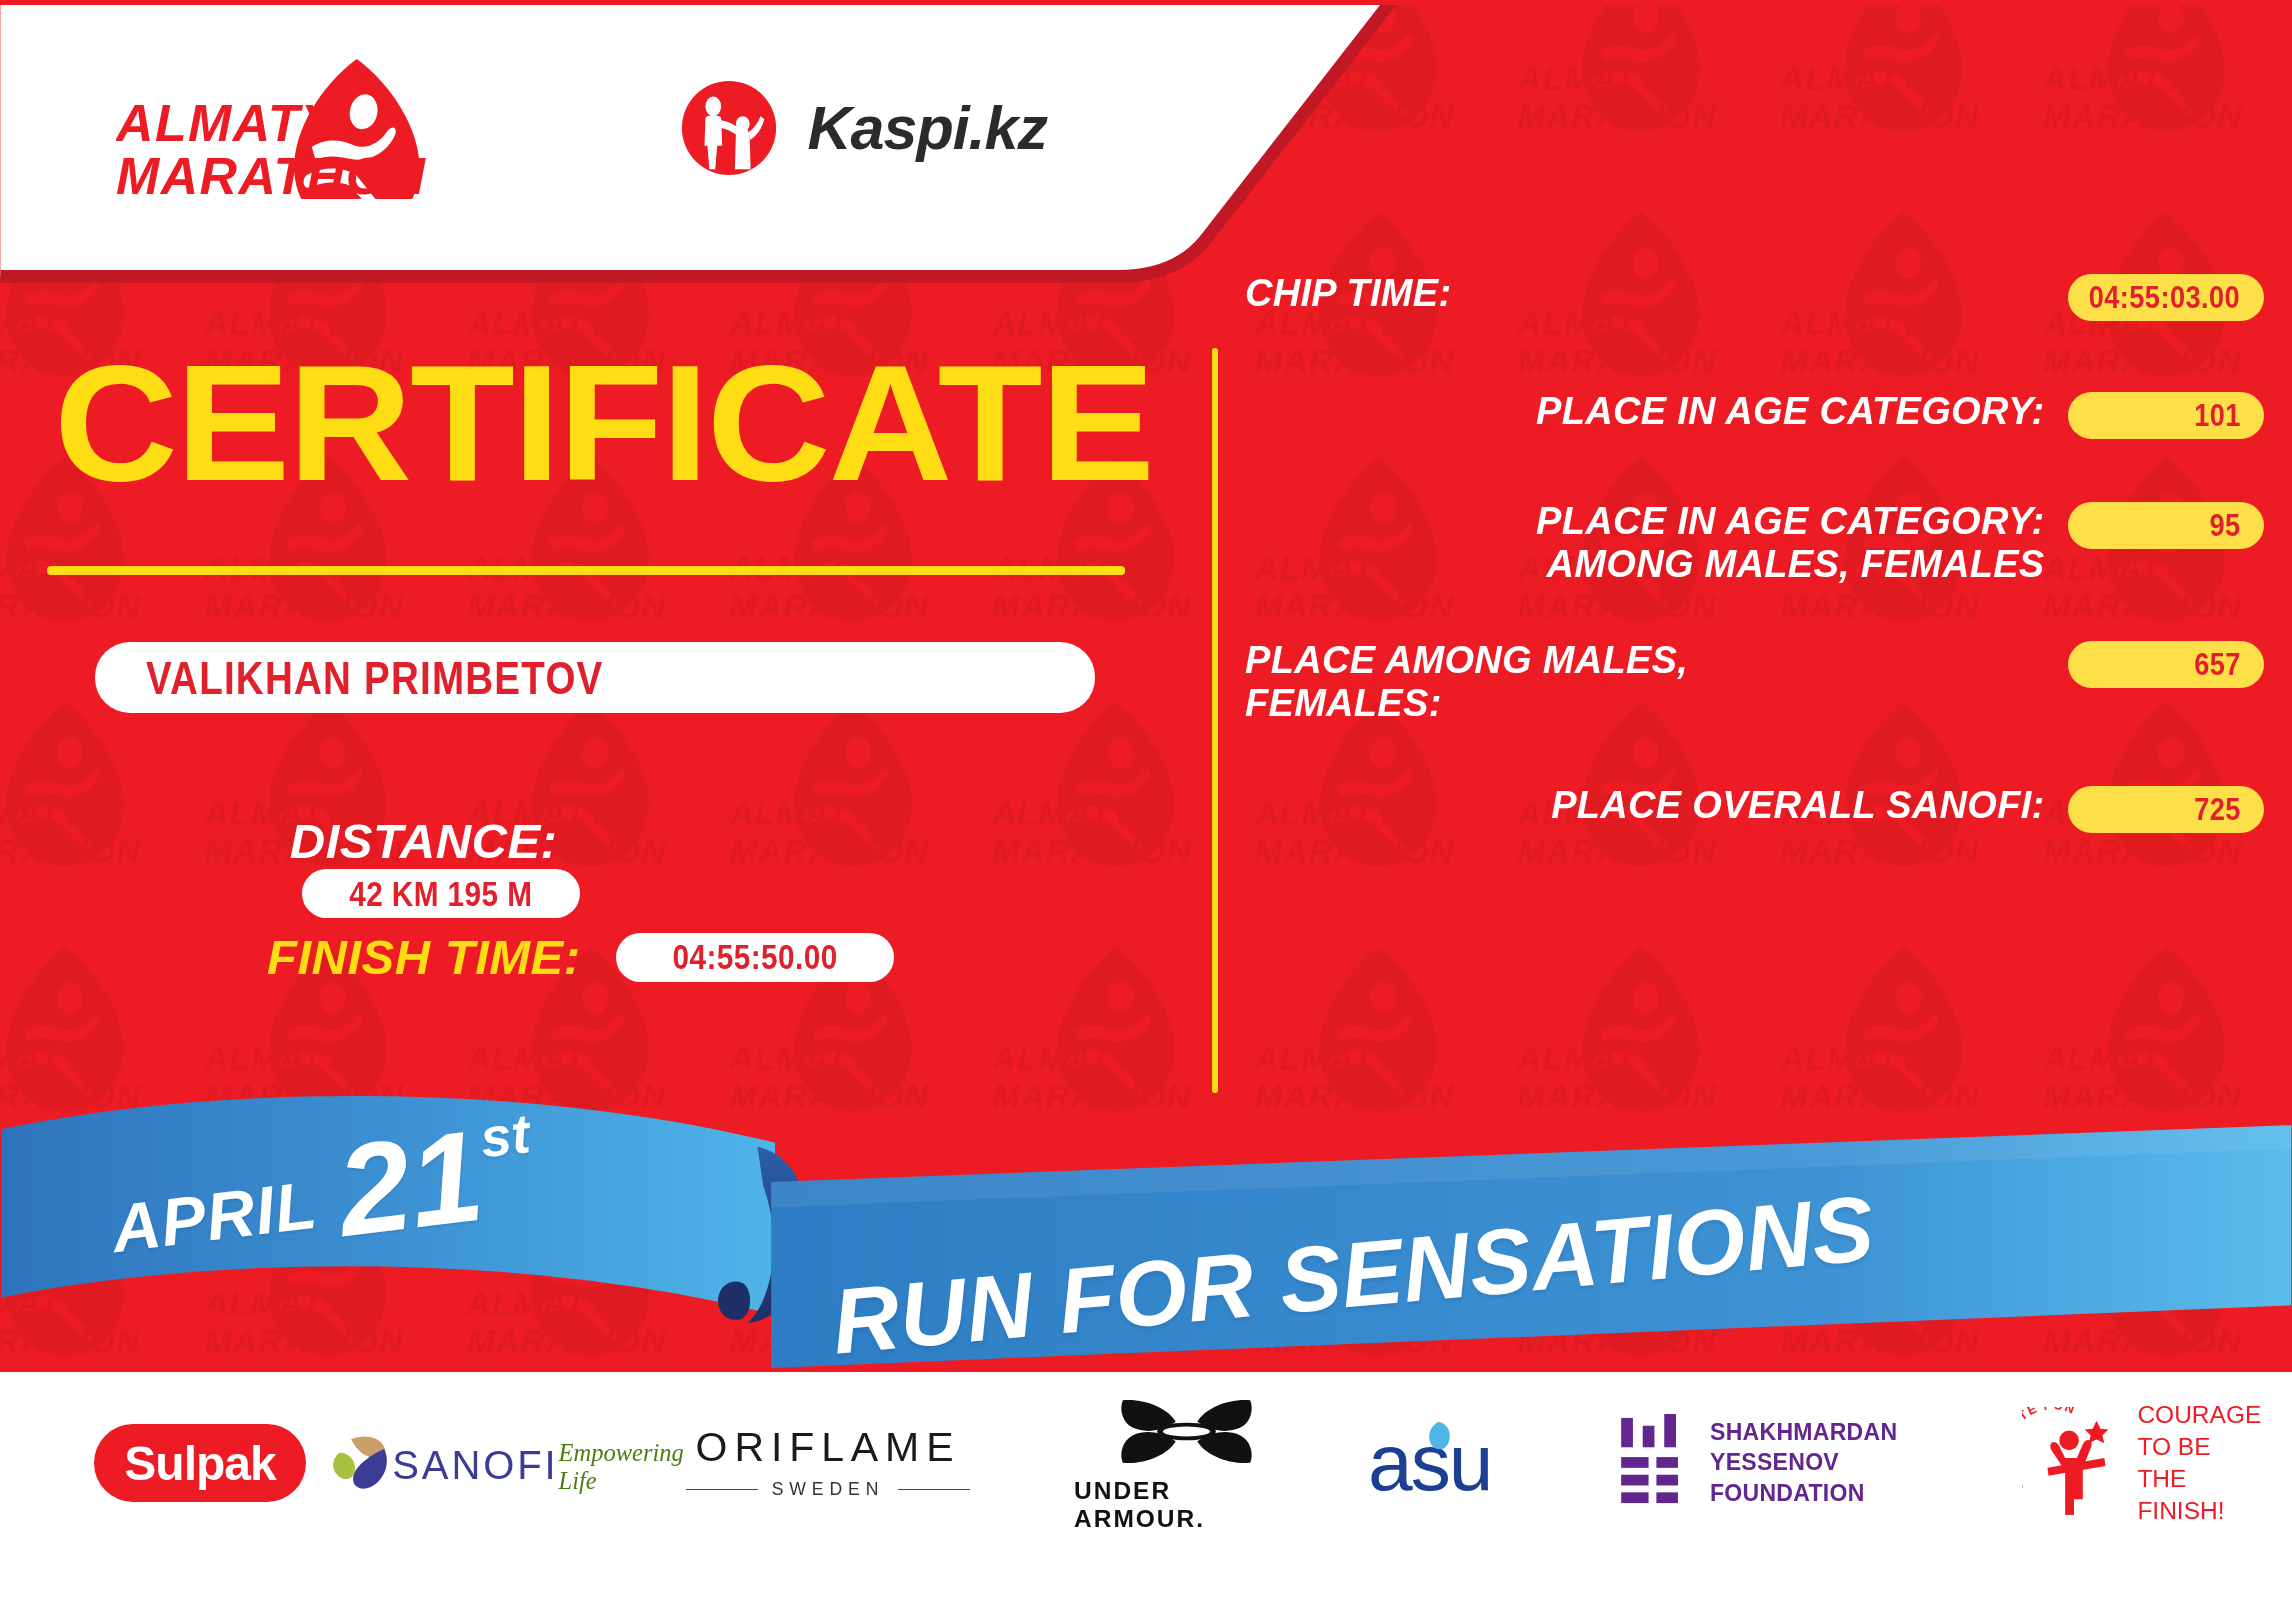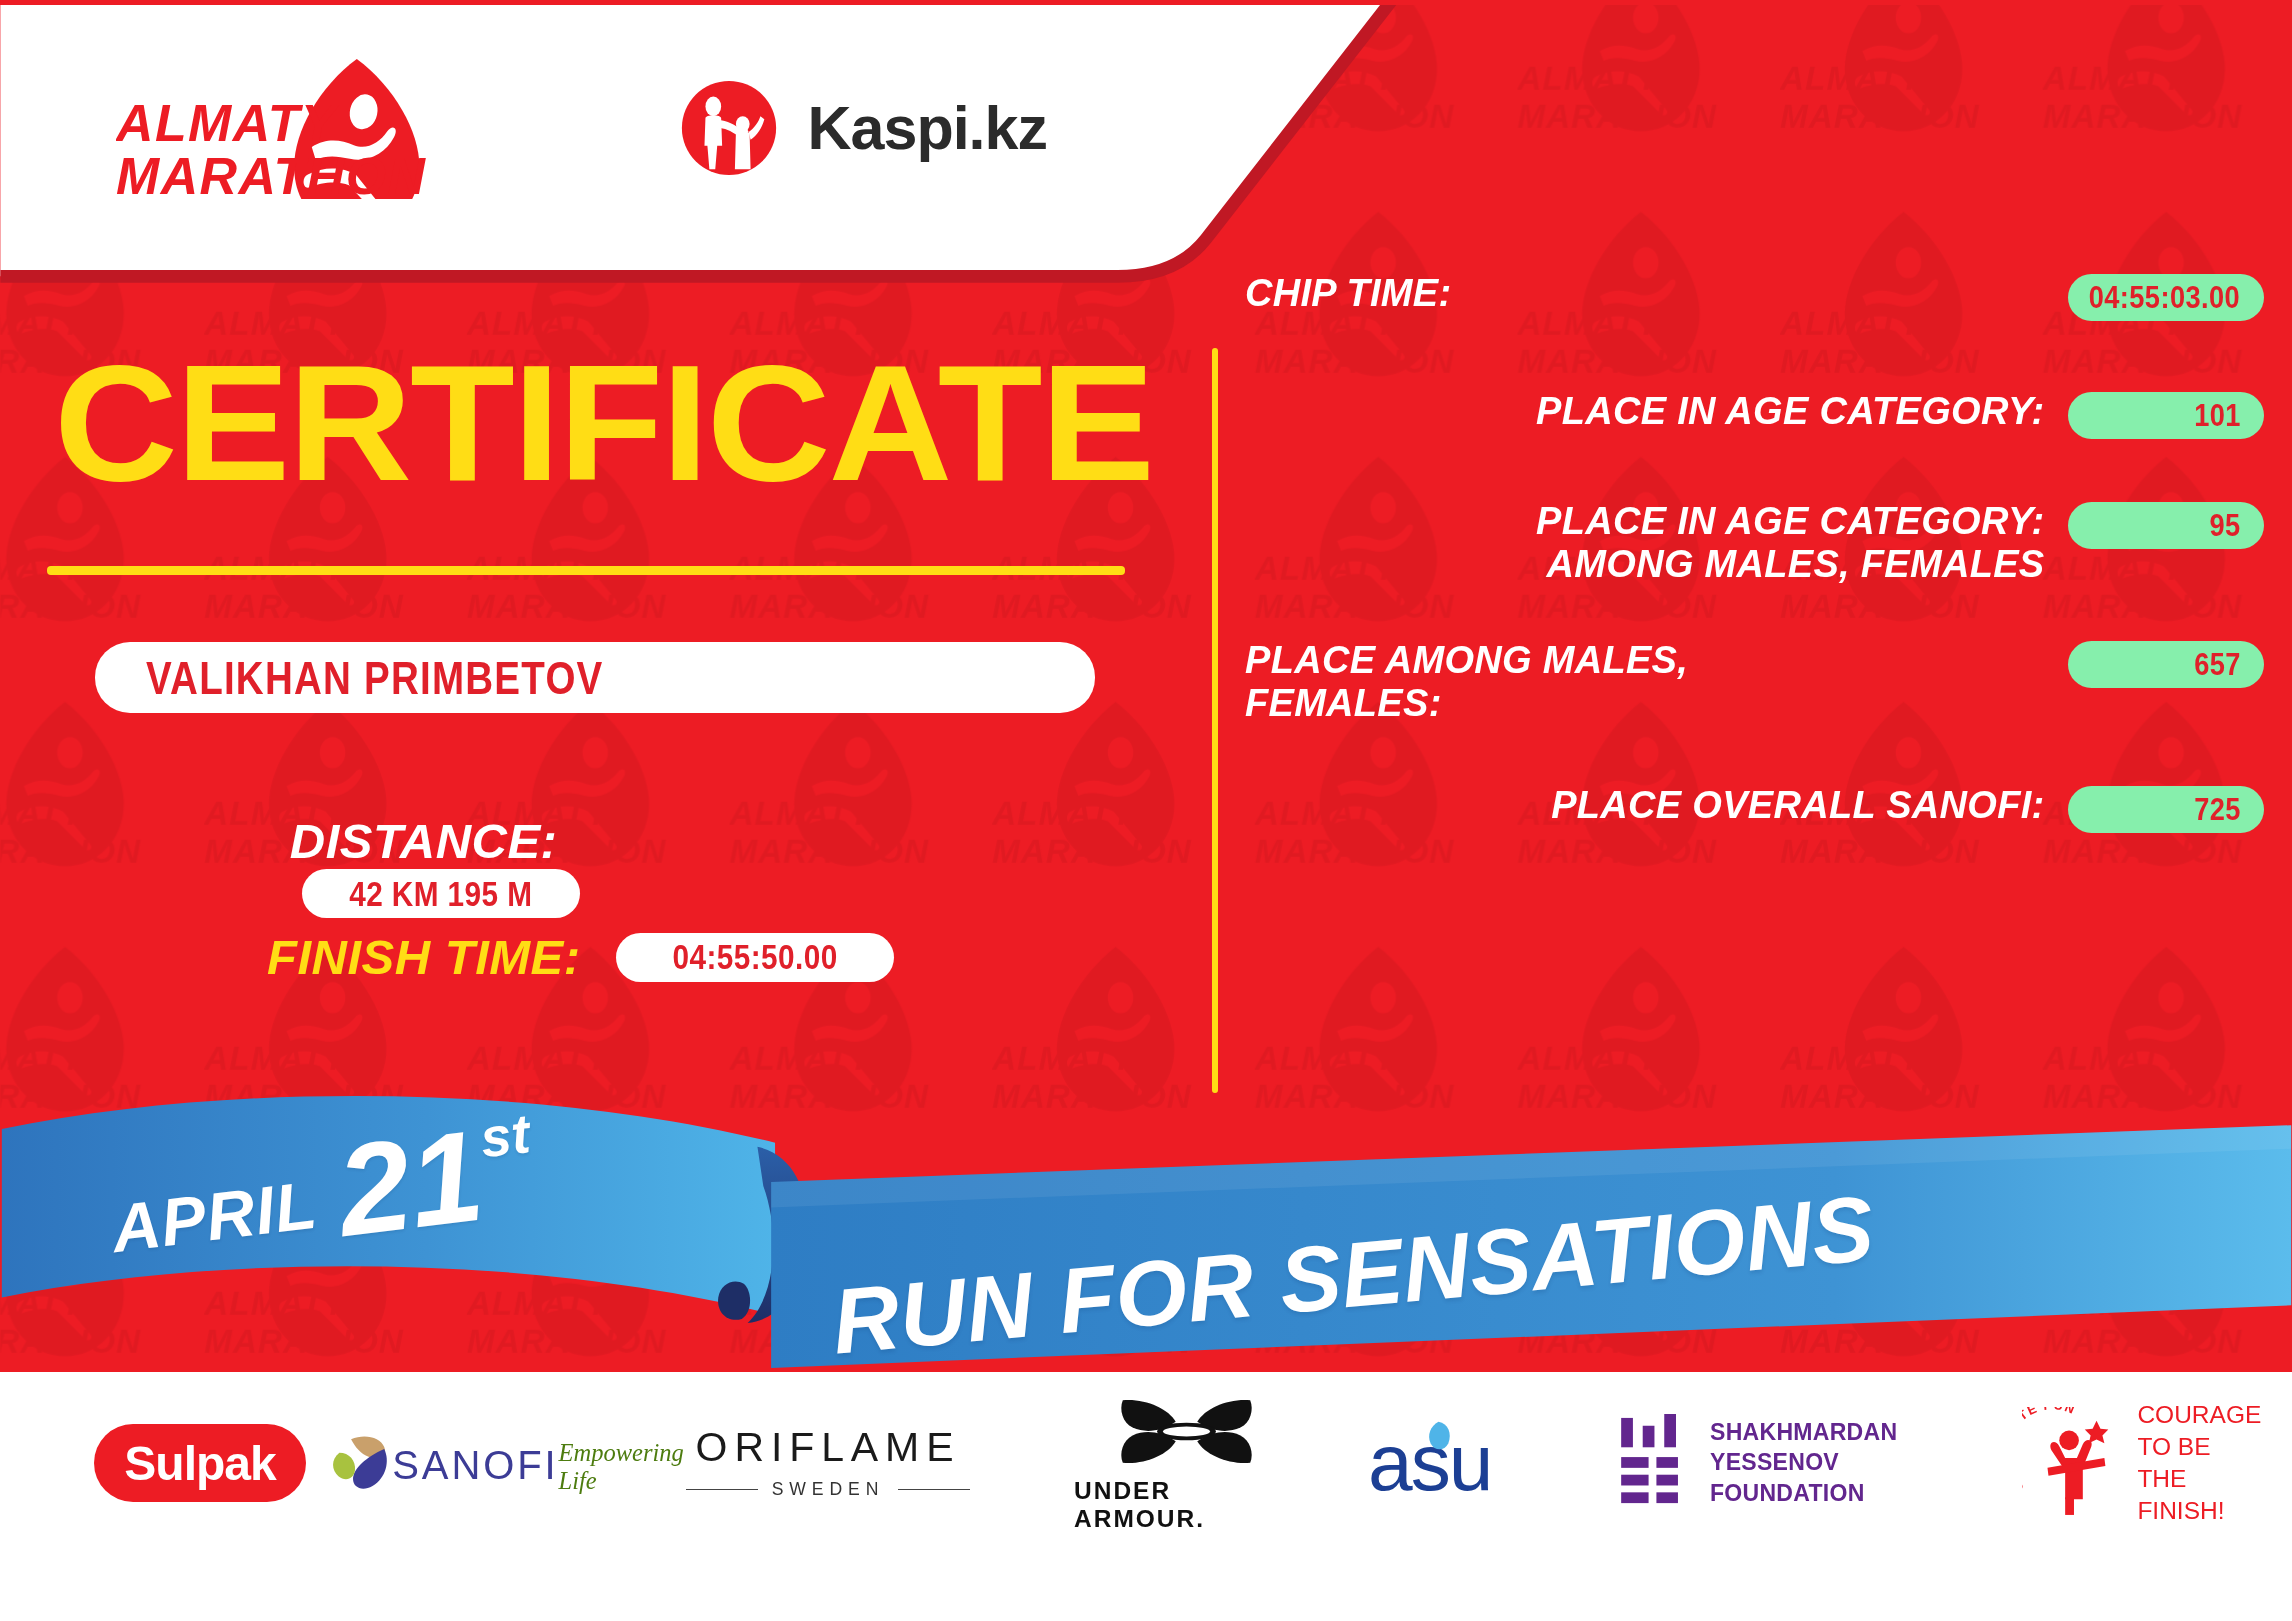--- a/index.html
+++ b/index.html
@@ -33,21 +33,21 @@
   }
 
   
   .top-line{
     position:absolute;left:0;top:0;width:2293px;height:4.9px;background:#ED1C24;z-index:30;
   }
 
   
   .hdr-logos{position:absolute;left:0;top:0;width:2293px;height:284px;z-index:25;}
   .am-logo{position:absolute;left:116px;top:57px;width:323px;height:142px;}
-  .kaspi-logo{position:absolute;left:676px;top:74px;width:412px;height:108px;display:flex;align-items:center;gap:25.5px;}
+  .kaspi-logo{position:absolute;left:676px;top:74px;width:412px;height:108px;display:flex;align-items:center;gap:25.5px;font-style:italic;}
   .kaspi-mark{width:106px;height:106px;flex:0 0 106px;}
   .kaspi-word{font-size:61px;font-weight:bold;color:#2b2b2b;letter-spacing:-1px;font-family:"Liberation Sans",sans-serif;}
 
   
   .left-col{position:absolute;left:0;top:294px;width:1157px;height:980px;z-index:20;}
 
   .cert-title{
     position:absolute;left:54px;top:47px;
     font-size:165px;
     font-weight:bold;
@@ -107,21 +107,21 @@
   .rrow{position:absolute;display:flex;align-items:flex-start;width:1019px;}
   .rlab{
     flex:1 1 auto;
     font-size:38px;font-weight:bold;font-style:italic;color:#fff;
     letter-spacing:0.3px;line-height:1.12;
     font-family:"Liberation Sans",sans-serif;
   }
   .rlab.ra{text-align:right;}
   .rlab.la{text-align:left;}
   .rpill{
-    flex:0 0 auto;background:#86efac;border-radius:25.5px;height:47px;width:196px;
+    flex:0 0 auto;background:#fde047;border-radius:25.5px;height:47px;width:196px;
     display:flex;align-items:center;justify-content:flex-end;padding-right:23.5px;
     box-sizing:border-box;margin-left:23.5px;margin-top:2px;
   }
   .rpill span{
     font-size:32px;font-weight:bold;color:#E0202A;letter-spacing:0.5px;
     transform:scaleX(.85);transform-origin:right center;white-space:nowrap;
     font-family:"Liberation Sans",sans-serif;
   }
   #rrow-0{top:-21.6px;}
   #rrow-1{top:96px;}

